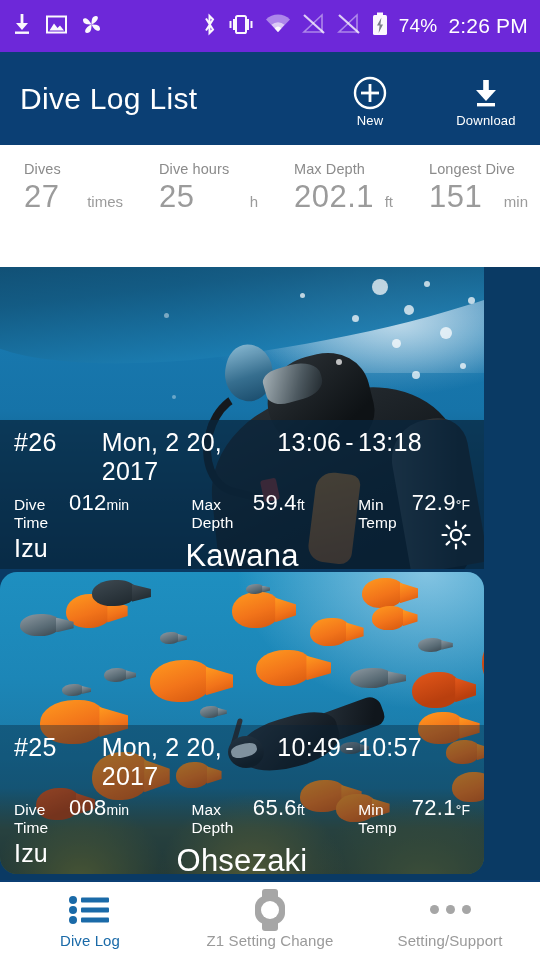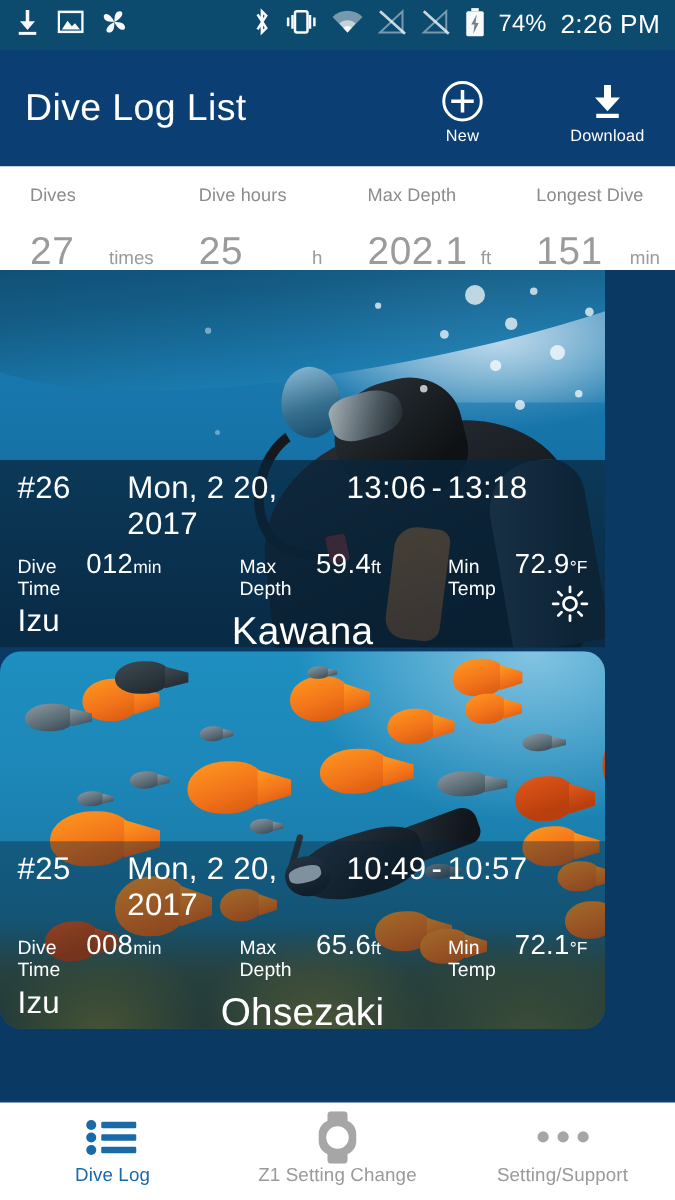--- a/index.html
+++ b/index.html
@@ -18,22 +18,22 @@
     position: relative;
     width: 540px;
     height: 960px;
     overflow: hidden;
     background: #ffffff;
   }
 
   
   .statusbar {
     position: relative;
-    height: 40px;
-    background: #0c4a6e;
+    height: 52px;
+    background: #6d28d9;
     display: flex;
     align-items: center;
     padding: 0 12px;
     box-sizing: border-box;
   }
   .sb-left { display: flex; align-items: center; gap: 14px; }
   .sb-right { display: flex; align-items: center; gap: 11px; margin-left: auto; }
   .sb-icon { display: block; opacity: .97; }
   .sb-text {
     color: #ffffff;
@@ -77,21 +77,21 @@
   .hdr-action .caption {
     color: #ffffff;
     font-size: 13px;
     margin-top: 3px;
     letter-spacing: .2px;
     white-space: nowrap;
   }
 
   
   .stats {
-    height: 83px;
+    height: 122px;
     background: #ffffff;
     display: flex;
     align-items: flex-start;
     padding: 16px 0 0 0;
     box-sizing: border-box;
     border-bottom: 1px solid #ffffff;
   }
   .stat {
     flex: 1 1 0;
     padding-left: 24px;
@@ -99,21 +99,21 @@
   }
   .stat-label {
     font-size: 14.5px;
     color: #8b8b8b;
     letter-spacing: .1px;
     white-space: nowrap;
   }
   .stat-row {
     display: flex;
     align-items: baseline;
-    margin-top: 18px;
+    margin-top: 2px;
   }
   .stat-value {
     font-size: 31px;
     color: #9b9b9b;
     font-weight: 300;
     letter-spacing: .5px;
     white-space: nowrap;
   }
   .stat-unit {
     font-size: 15px;

